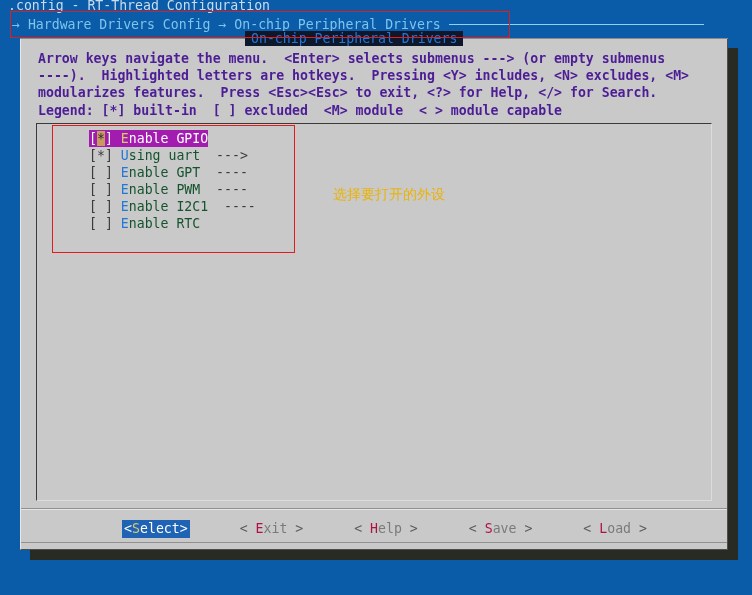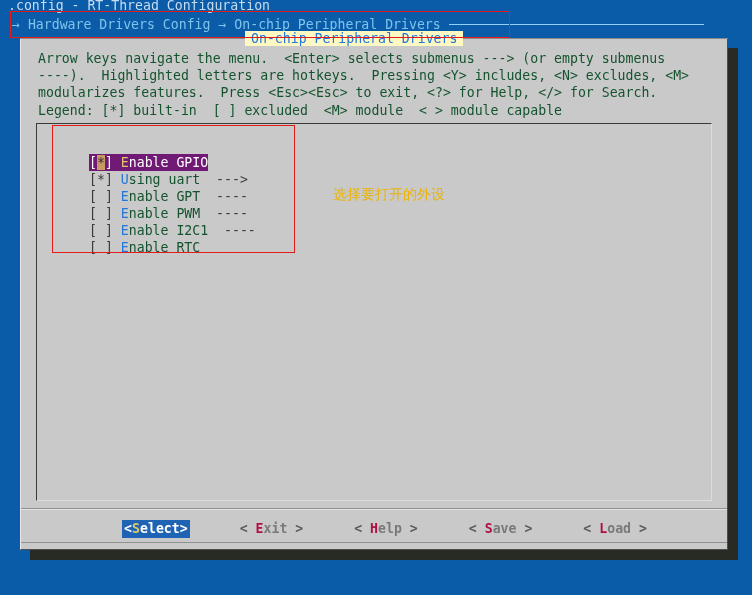--- a/index.html
+++ b/index.html
@@ -102,37 +102,38 @@
   }
   #dialog-titlebar .tbline-left {
     flex: 0 0 225px;
     height: 1px;
     background: #8a8a8a;
   }
   #dialog-titlebar .tbtitle {
     color: #2277d8;
     white-space: pre;
     padding: 0 6px;
-    background: #fef9c3;
+    background: #0f172a;
     line-height: 15px;
   }
   #dialog-titlebar .tbline-right {
     flex: 1 1 auto;
     height: 1px;
     background: #8a8a8a;
   }
 
   
   #helptext {
     position: absolute;
     left: 18px;
     top: 12px;
-    color: #14532d;
+    color: #4c1d95;
     white-space: pre;
     line-height: 17.2px;
+    font-weight: bold;
   }
 
   
   #listbox {
     position: absolute;
     left: 16px;
     top: 85px;
     width: 676px;
     height: 378px;
     box-sizing: border-box;
@@ -155,23 +156,22 @@
     line-height: 17px;
     display: block;
     width: fit-content;
   }
   .menu-row .mk { color: #3b3b3b; }
   .menu-row .hot { color: #2277d8; }
   .menu-row .lbl { color: #14532d; }
   .menu-row .arrow { color: #3b3b3b; }
 
   .menu-row.selected {
-    background: #701a75;
+    background: #a21caf;
     color: #ffffff;
-    margin-top: 24px;
   }
   .menu-row.selected .mk { color: #ffffff; }
   .menu-row.selected .lbl { color: #ffffff; }
   .menu-row.selected .hot { color: #d9c96a; }
   .menu-row.selected .star {
     background: #c79a62;
     color: #2c2c2c;
   }
 
   
@@ -205,21 +205,20 @@
     position: absolute;
     left: 0px;
     top: 482px;
     width: 708px;
     display: flex;
     justify-content: center;
     align-items: center;
     gap: 49px;
     padding-left: 22px;
     box-sizing: border-box;
-    font-weight: bold;
   }
   .btn {
     white-space: pre;
     color: #7a7a7a;
     line-height: 18px;
     padding: 0 1px;
   }
   .btn .bhot { color: #b01040; }
   .btn .bbr  { color: #5a5a5a; }
   .btn.active {

